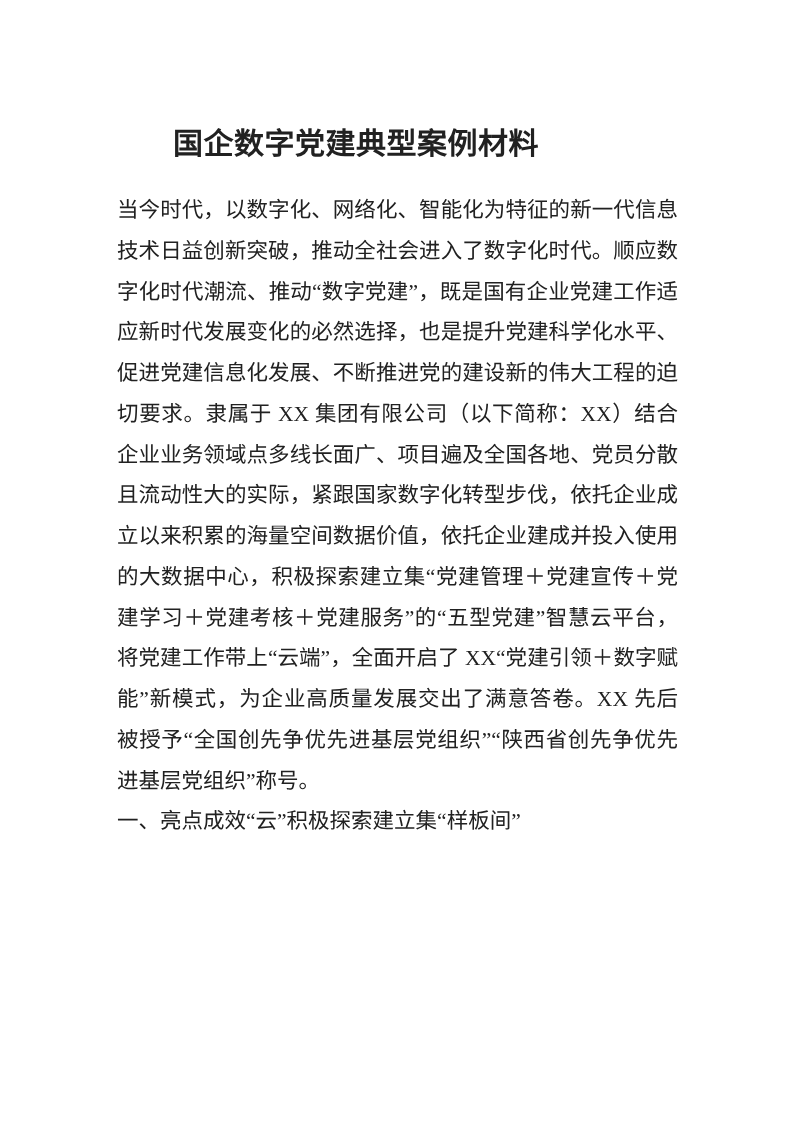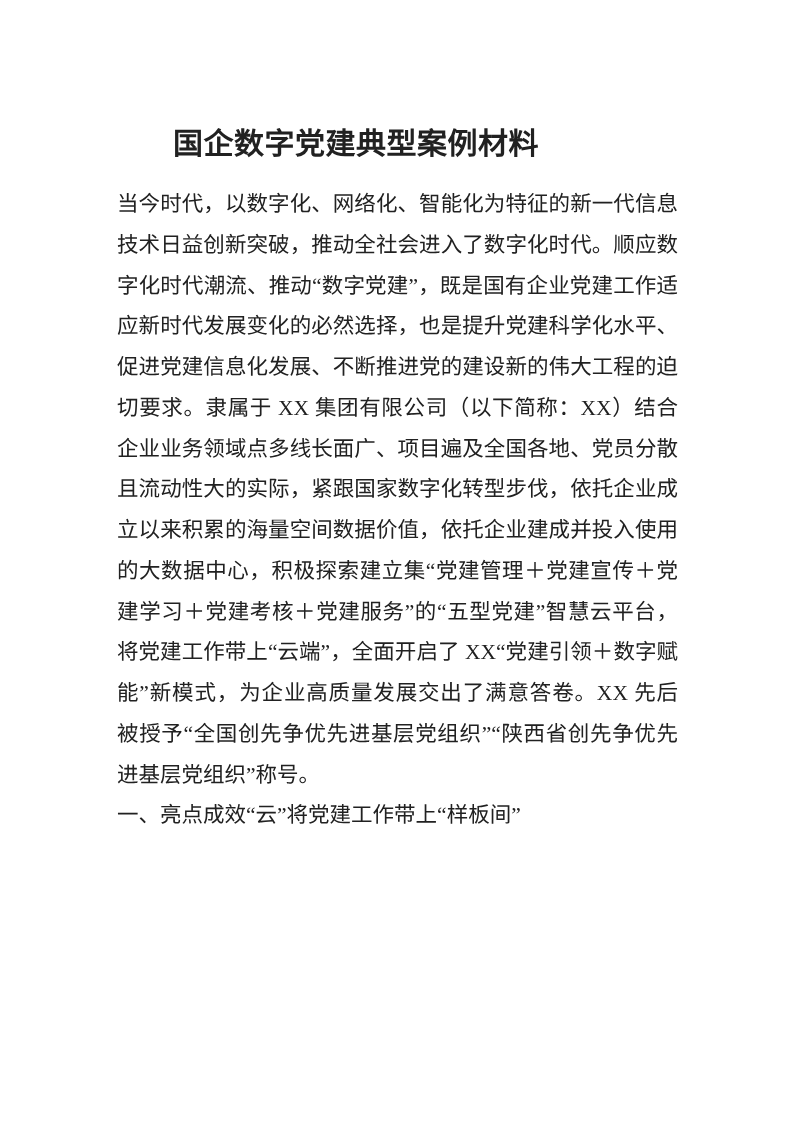--- a/index.html
+++ b/index.html
@@ -23,35 +23,35 @@
       width: 100%;
       margin: 0;
       text-align: center;
       font-size: 30px;
       font-weight: bold;
       line-height: 42px;
       letter-spacing: 0.5px;
     }
     .doc-body {
       position: absolute;
-      top: 184px;
+      top: 190px;
       left: 117px;
       width: 561px;
       font-size: 21.5px;
       line-height: 40.75px;
       text-align: justify;
       text-justify: inter-ideograph;
     }
     .doc-body p {
       margin: 0;
       padding: 0;
     }
   </style>
 </head>
 <body>
 
 <div class="page">
   <h1 class="doc-title">国企数字党建典型案例材料</h1>
   <div class="doc-body">
     <p>当今时代，以数字化、网络化、智能化为特征的新一代信息技术日益创新突破，推动全社会进入了数字化时代。顺应数字化时代潮流、推动“数字党建”，既是国有企业党建工作适应新时代发展变化的必然选择，也是提升党建科学化水平、促进党建信息化发展、不断推进党的建设新的伟大工程的迫切要求。隶属于 XX 集团有限公司（以下简称：XX）结合企业业务领域点多线长面广、项目遍及全国各地、党员分散且流动性大的实际，紧跟国家数字化转型步伐，依托企业成立以来积累的海量空间数据价值，依托企业建成并投入使用的大数据中心，积极探索建立集“党建管理＋党建宣传＋党建学习＋党建考核＋党建服务”的“五型党建”智慧云平台，将党建工作带上“云端”，全面开启了 XX“党建引领＋数字赋能”新模式，为企业高质量发展交出了满意答卷。XX 先后被授予“全国创先争优先进基层党组织”“陕西省创先争优先进基层党组织”称号。</p>
-    <p>一、亮点成效“云”将党建工作带上“样板间”</p>
+    <p>一、亮点成效“云”积极探索建立集“样板间”</p>
   </div>
 </div>
 
 </body></html>

